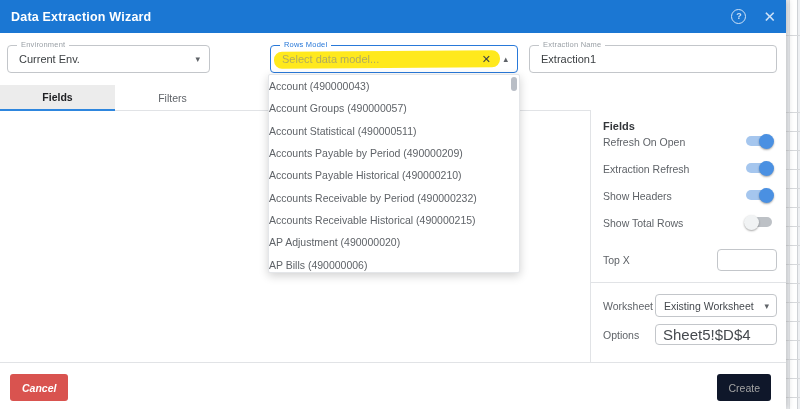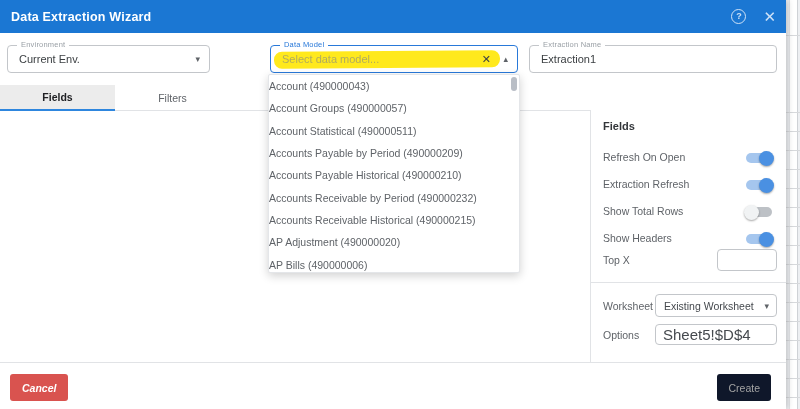--- a/index.html
+++ b/index.html
@@ -86,21 +86,21 @@
   .tab.active{
     background:#ececec;color:#202124;font-weight:bold;border-bottom:2.5px solid #2e86de;height:26px;
   }
   .tab-0{left:0;}
   .tab-1{left:115px;}
 
   
   .v-divider{position:absolute;left:590px;top:110px;width:1px;height:252px;background:#e1e3e6;}
   .options{position:absolute;left:591px;top:110px;width:195px;height:252px;}
   .options-title{font-size:11px;font-weight:bold;color:#33363a;margin:10px 0 4px 12px;}
-  .opt-row{position:relative;height:27px;display:flex;align-items:flex-end;}
+  .opt-row{position:relative;height:27px;display:flex;align-items:flex-start;}
   .opt-label{font-size:10.5px;color:#5f6368;margin-left:12px;}
   .switch{position:absolute;right:14px;width:26px;height:10px;border-radius:6px;cursor:pointer;}
   .switch .track{position:absolute;left:0;top:0;width:26px;height:10px;border-radius:6px;background:#bdc1c6;}
   .switch.on .track{background:#a5c6ee;}
   .switch .thumb{
     position:absolute;top:-2.5px;width:15px;height:15px;border-radius:50%;
     background:#f1f3f4;left:-2px;box-shadow:0 1px 2px rgba(0,0,0,.35);
   }
   .switch.on .thumb{background:#4a90e2;left:13px;}
   .topx-row{position:relative;height:32px;display:flex;align-items:center;}
@@ -165,21 +165,21 @@
     </div>
   </div>
 
   <div class="field field-env">
     <span class="flabel">Environment</span>
     <span class="fvalue">Current Env.</span>
     <span class="caret">▾</span>
   </div>
 
   <div class="field field-dm focused">
-    <span class="flabel">Data Model</span>
+    <span class="flabel">Rows Model</span>
     <div class="dm-highlight"></div>
     <span class="dm-placeholder">Select data model...</span>
     <span class="dm-clear">✕</span>
     <span class="caret">▴</span>
   </div>
 
   <div class="field field-en">
     <span class="flabel">Extraction Name</span>
     <span class="fvalue">Extraction1</span>
   </div>
@@ -202,29 +202,29 @@
         </span>
     </div>
     <div class="opt-row">
       <span class="opt-label">Extraction Refresh</span>
       <span class="switch on">
           <span class="track"></span>
           <span class="thumb"></span>
         </span>
     </div>
     <div class="opt-row">
+      <span class="opt-label">Show Headers</span>
+      <span class="switch on">
+          <span class="track"></span>
+          <span class="thumb"></span>
+        </span>
+    </div>
+    <div class="opt-row">
       <span class="opt-label">Show Total Rows</span>
       <span class="switch">
-          <span class="track"></span>
-          <span class="thumb"></span>
-        </span>
-    </div>
-    <div class="opt-row">
-      <span class="opt-label">Show Headers</span>
-      <span class="switch on">
           <span class="track"></span>
           <span class="thumb"></span>
         </span>
     </div>
 
     <div class="topx-row">
       <span class="opt-label">Top X</span>
       <input class="topx-input" value="" style="">
     </div>
 

